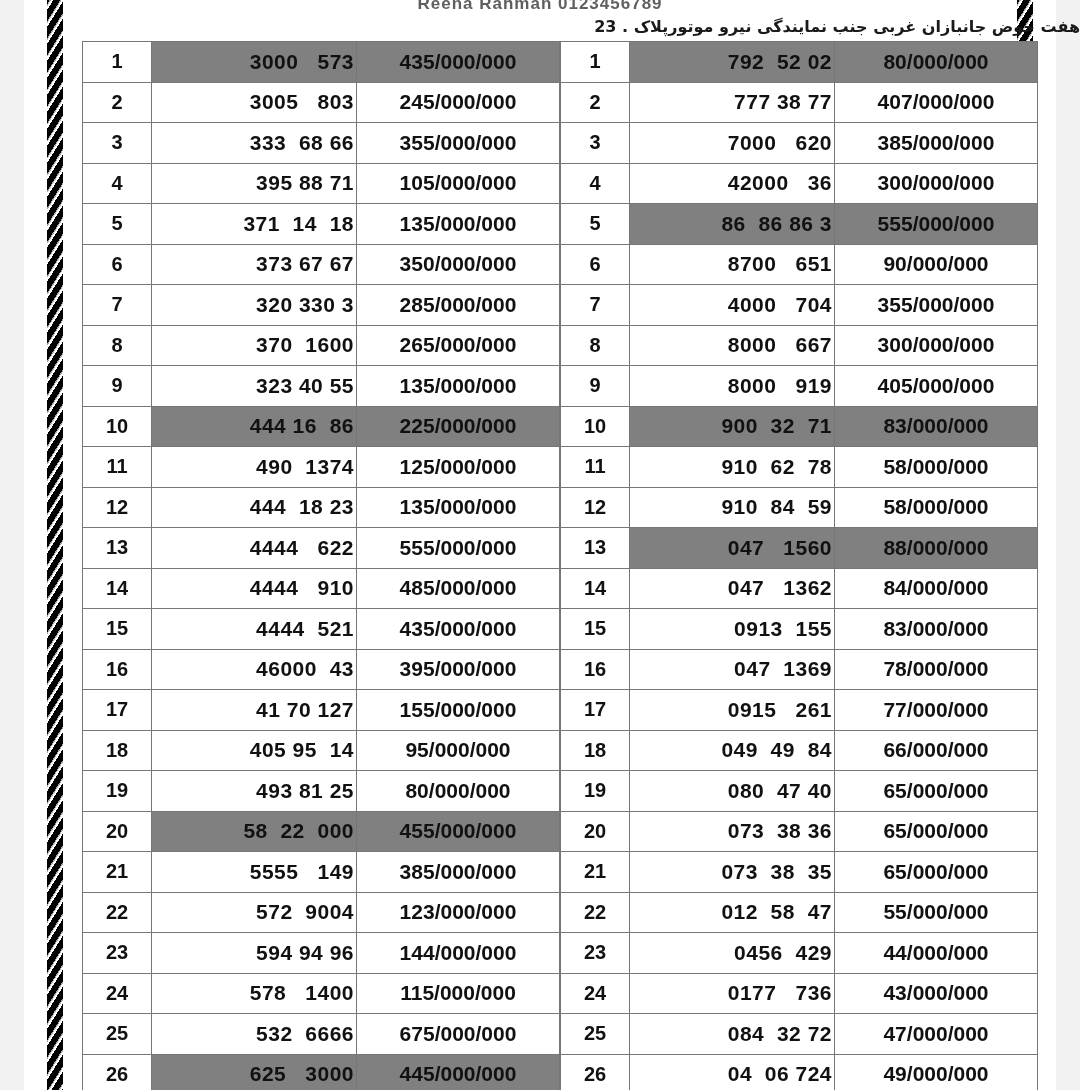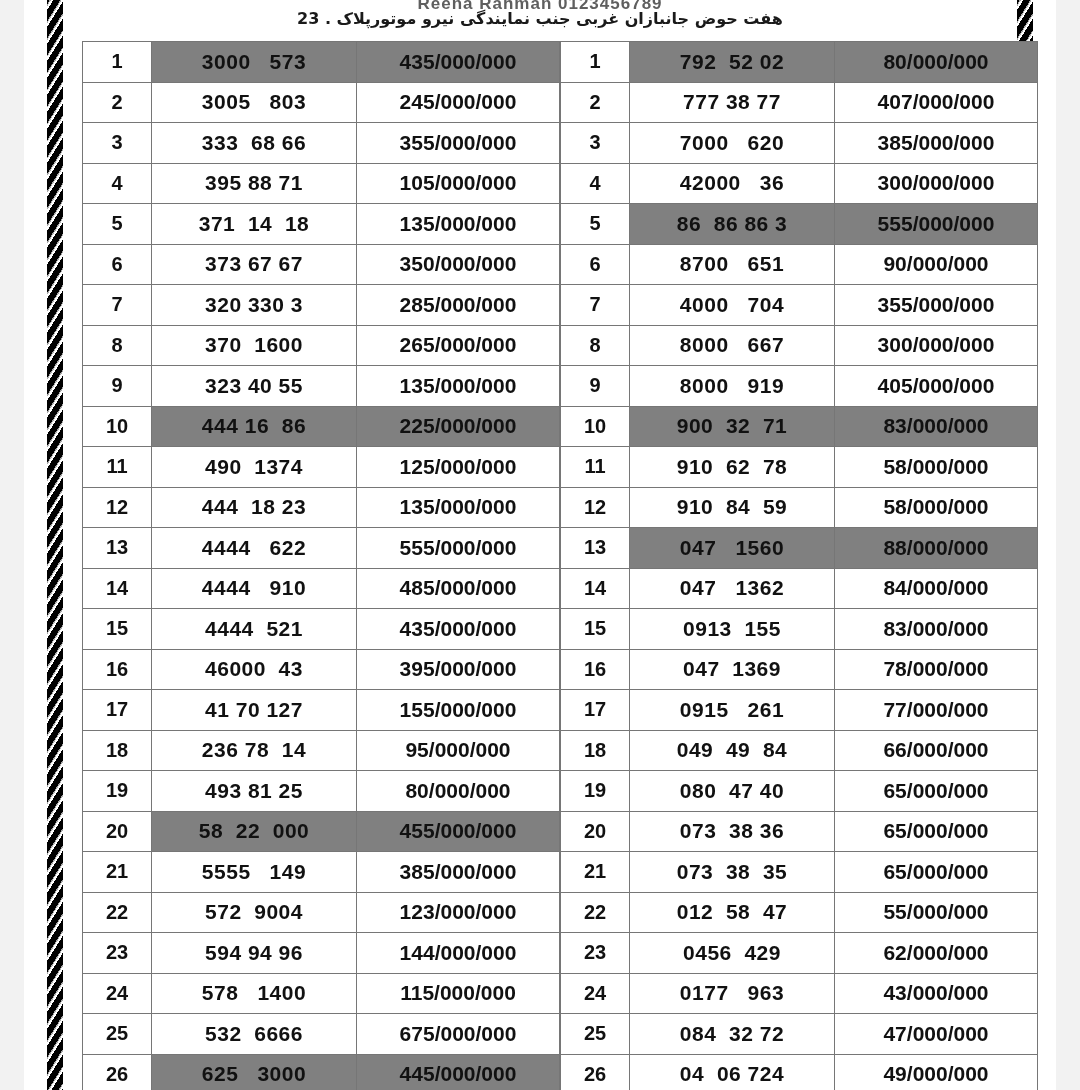--- a/index.html
+++ b/index.html
@@ -63,24 +63,23 @@
     color: #5f5f5f;
     text-align: center;
     line-height: 17px;
     margin-top: -5px;
     letter-spacing: 1px;
     white-space: nowrap;
   }
 
   .subtitle-fa {
     position: absolute;
-    top: 8px;
+    top: 16px;
     left: 0;
     right: 0;
-    text-align: center;
     direction: rtl;
     font-size: 16px;
     font-weight: bold;
     color: #1a1a1a;
     font-family: "DejaVu Sans", sans-serif;
     line-height: 22px;
   }
 
   
   .tables-wrap {
@@ -104,21 +103,21 @@
     vertical-align: middle;
     font-size: 21px;
     font-weight: bold;
     color: #111111;
     background: #ffffff;
     font-family: "Liberation Sans", sans-serif;
     white-space: pre;
     overflow: hidden;
   }
   table.plate-table td.col-idx   { width: 64px;  font-size: 20px; }
-  table.plate-table td.col-plate { width: 200px; letter-spacing: 0.5px; }
+  table.plate-table td.col-plate { width: 200px; letter-spacing: 0.5px; text-align: right; }
   table.plate-table td.col-price { width: 198px; }
 
   tr.hl td.col-plate,
   tr.hl td.col-price { background: #808080; }
   tr.hl td.col-idx   { background: #ffffff; }
 </style>
 </head>
 <body>
 
 <div class="page-edge left"></div>
@@ -216,21 +215,21 @@
           <td class="col-plate">46000  43</td>
           <td class="col-price">395/000/000</td>
         </tr>
         <tr>
           <td class="col-idx">17</td>
           <td class="col-plate">41 70 127</td>
           <td class="col-price">155/000/000</td>
         </tr>
         <tr>
           <td class="col-idx">18</td>
-          <td class="col-plate">236 78  14</td>
+          <td class="col-plate">405 95  14</td>
           <td class="col-price">95/000/000</td>
         </tr>
         <tr>
           <td class="col-idx">19</td>
           <td class="col-plate">493 81 25</td>
           <td class="col-price">80/000/000</td>
         </tr>
         <tr class="hl">
           <td class="col-idx">20</td>
           <td class="col-plate">58  22  000</td>
@@ -376,25 +375,25 @@
           <td class="col-price">65/000/000</td>
         </tr>
         <tr>
           <td class="col-idx">22</td>
           <td class="col-plate">012  58  47</td>
           <td class="col-price">55/000/000</td>
         </tr>
         <tr>
           <td class="col-idx">23</td>
           <td class="col-plate">0456  429</td>
-          <td class="col-price">62/000/000</td>
+          <td class="col-price">44/000/000</td>
         </tr>
         <tr>
           <td class="col-idx">24</td>
-          <td class="col-plate">0177   963</td>
+          <td class="col-plate">0177   736</td>
           <td class="col-price">43/000/000</td>
         </tr>
         <tr>
           <td class="col-idx">25</td>
           <td class="col-plate">084  32 72</td>
           <td class="col-price">47/000/000</td>
         </tr>
         <tr>
           <td class="col-idx">26</td>
           <td class="col-plate">04  06 724</td>

